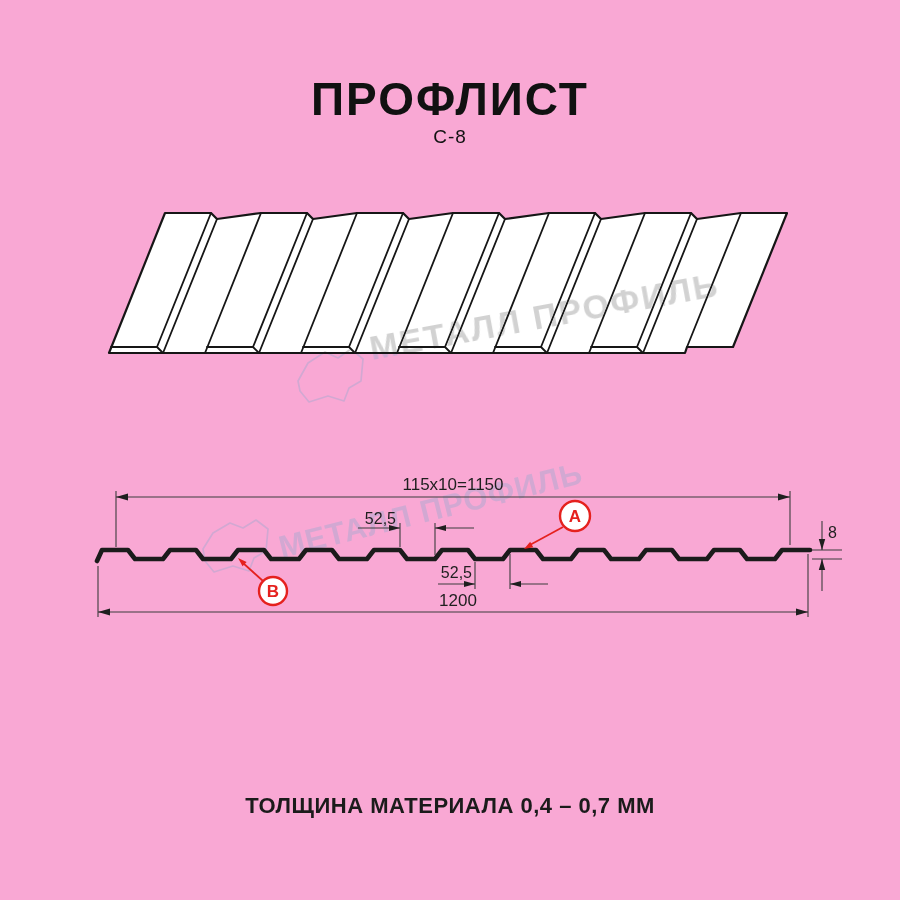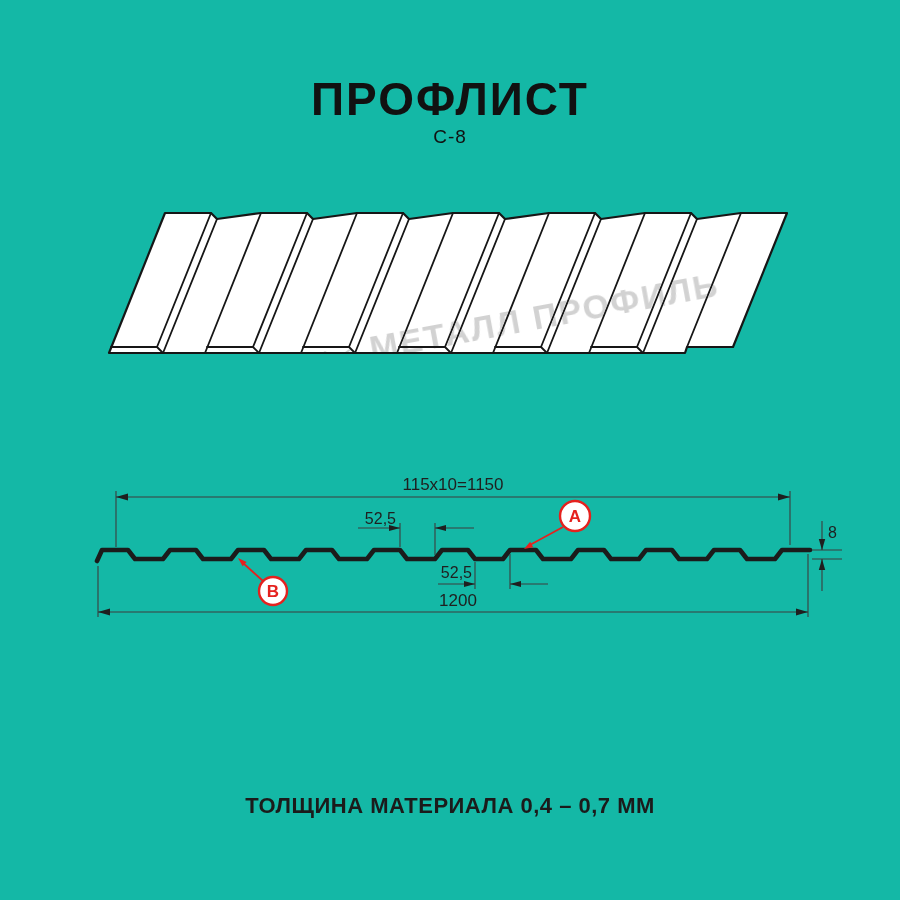--- a/index.html
+++ b/index.html
@@ -2,21 +2,21 @@
 <html style="--accent: #e5211e; --line: #1b1b1b; --wm: #d2d2d2;"><head>
 <meta charset="utf-8">
 <style>
   :root{
     --accent:#e5211e;
     --line:#1b1b1b;
     --wm:#d2d2d2;
   }
   html,body{margin:0;padding:0;background:#fff;}
   .page{
-    position:relative;width:900px;height:900px;background:#14b8a6;overflow:hidden;
+    position:relative;width:900px;height:900px;background:#f9a8d4;overflow:hidden;
     font-family:"Liberation Sans",sans-serif;color:var(--line);
   }
   .title{
     position:absolute;top:72px;left:0;width:900px;text-align:center;
     font-size:46px;font-weight:700;letter-spacing:2px;color:#111;
   }
   .subtitle{
     position:absolute;top:126px;left:0;width:900px;text-align:center;
     font-size:19px;font-weight:400;letter-spacing:1px;color:#111;
   }

